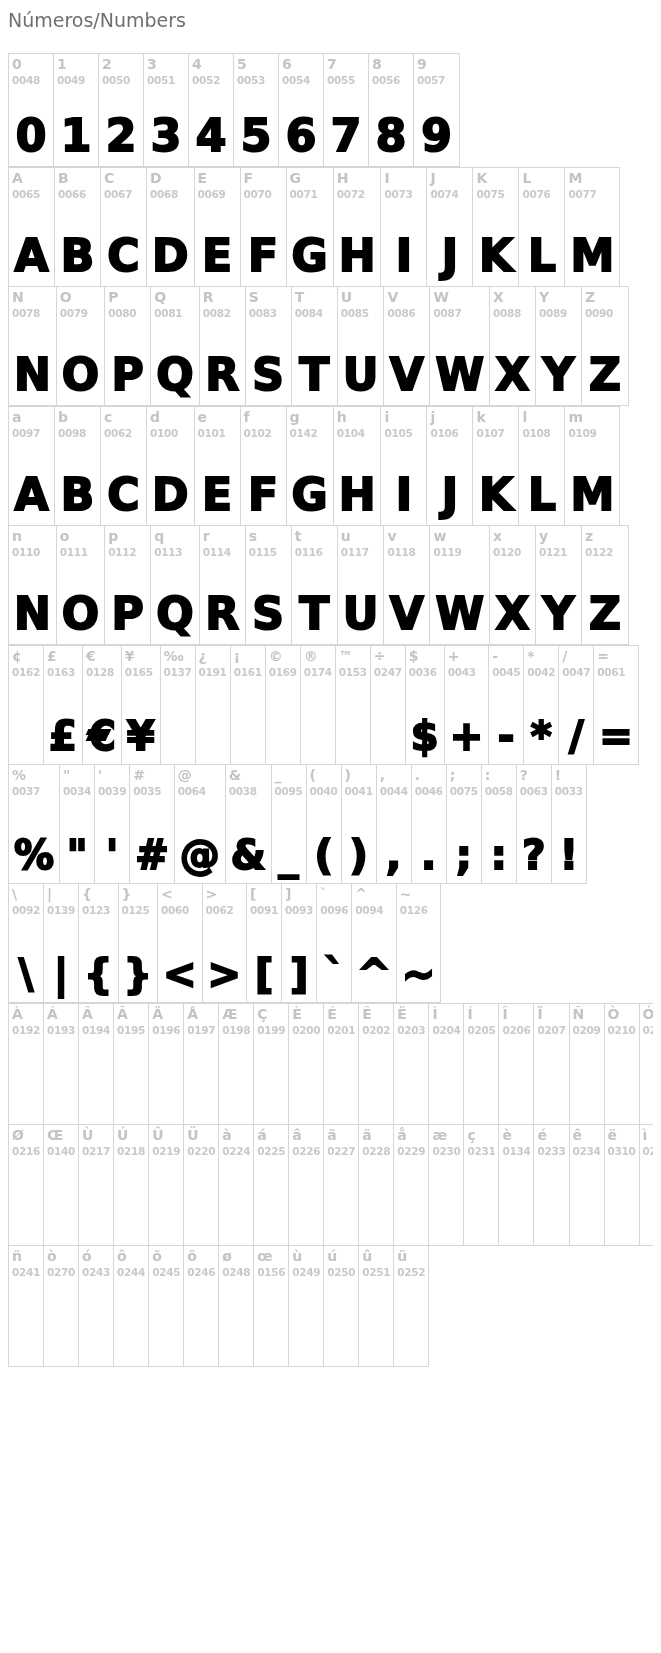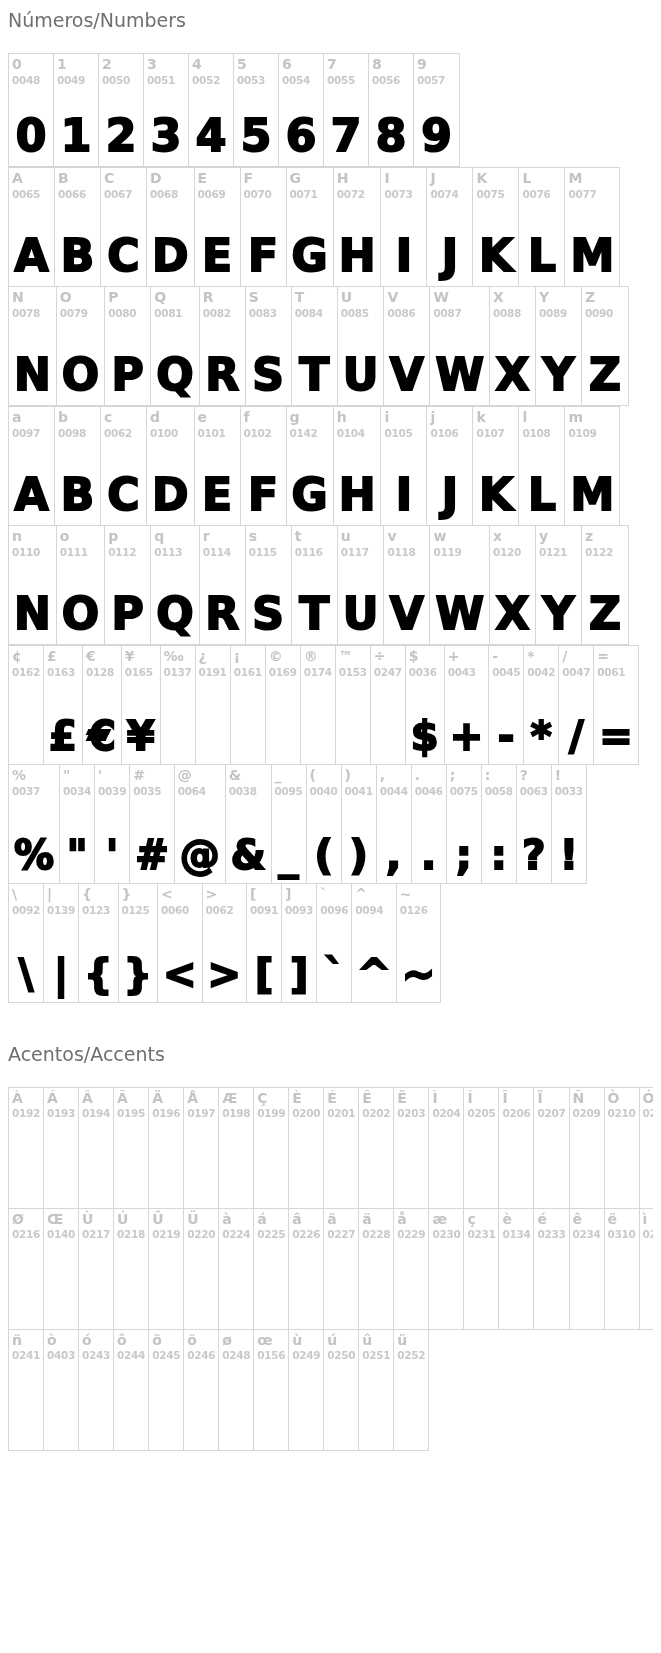--- a/index.html
+++ b/index.html
@@ -597,21 +597,20 @@
           <div class="glyph">^</div>
         </div>
         <div class="cell">
           <div class="char">~</div>
           <div class="code">0126</div>
           <div class="glyph">~</div>
         </div>
       </div>
     </section>
     <section class="section sec-accents">
-      <h2 class="section-title">Acentos/Accents</h2>
       <div class="char-row">
         <div class="cell">
           <div class="char">À</div>
           <div class="code">0192</div>
           <div class="glyph"></div>
         </div>
         <div class="cell">
           <div class="char">Á</div>
           <div class="code">0193</div>
           <div class="glyph"></div>
@@ -800,21 +799,21 @@
         </div>
       </div>
       <div class="char-row">
         <div class="cell">
           <div class="char">ñ</div>
           <div class="code">0241</div>
           <div class="glyph"></div>
         </div>
         <div class="cell">
           <div class="char">ò</div>
-          <div class="code">0403</div>
+          <div class="code">0270</div>
           <div class="glyph"></div>
         </div>
         <div class="cell">
           <div class="char">ó</div>
           <div class="code">0243</div>
           <div class="glyph"></div>
         </div>
         <div class="cell">
           <div class="char">ô</div>
           <div class="code">0244</div>

